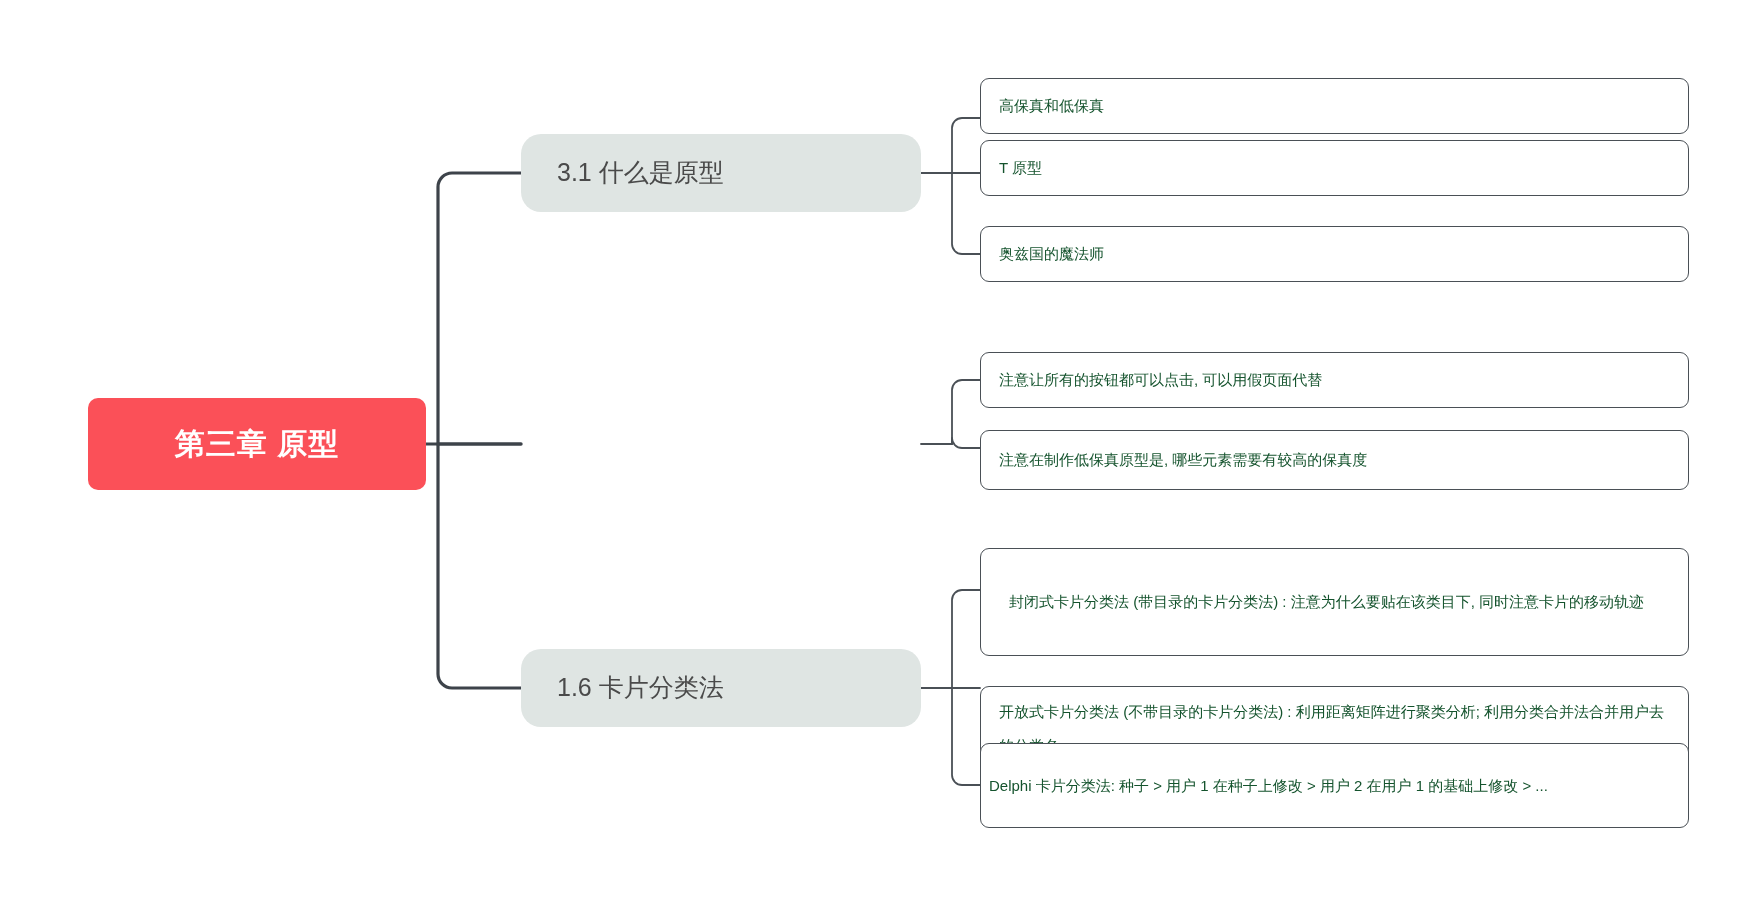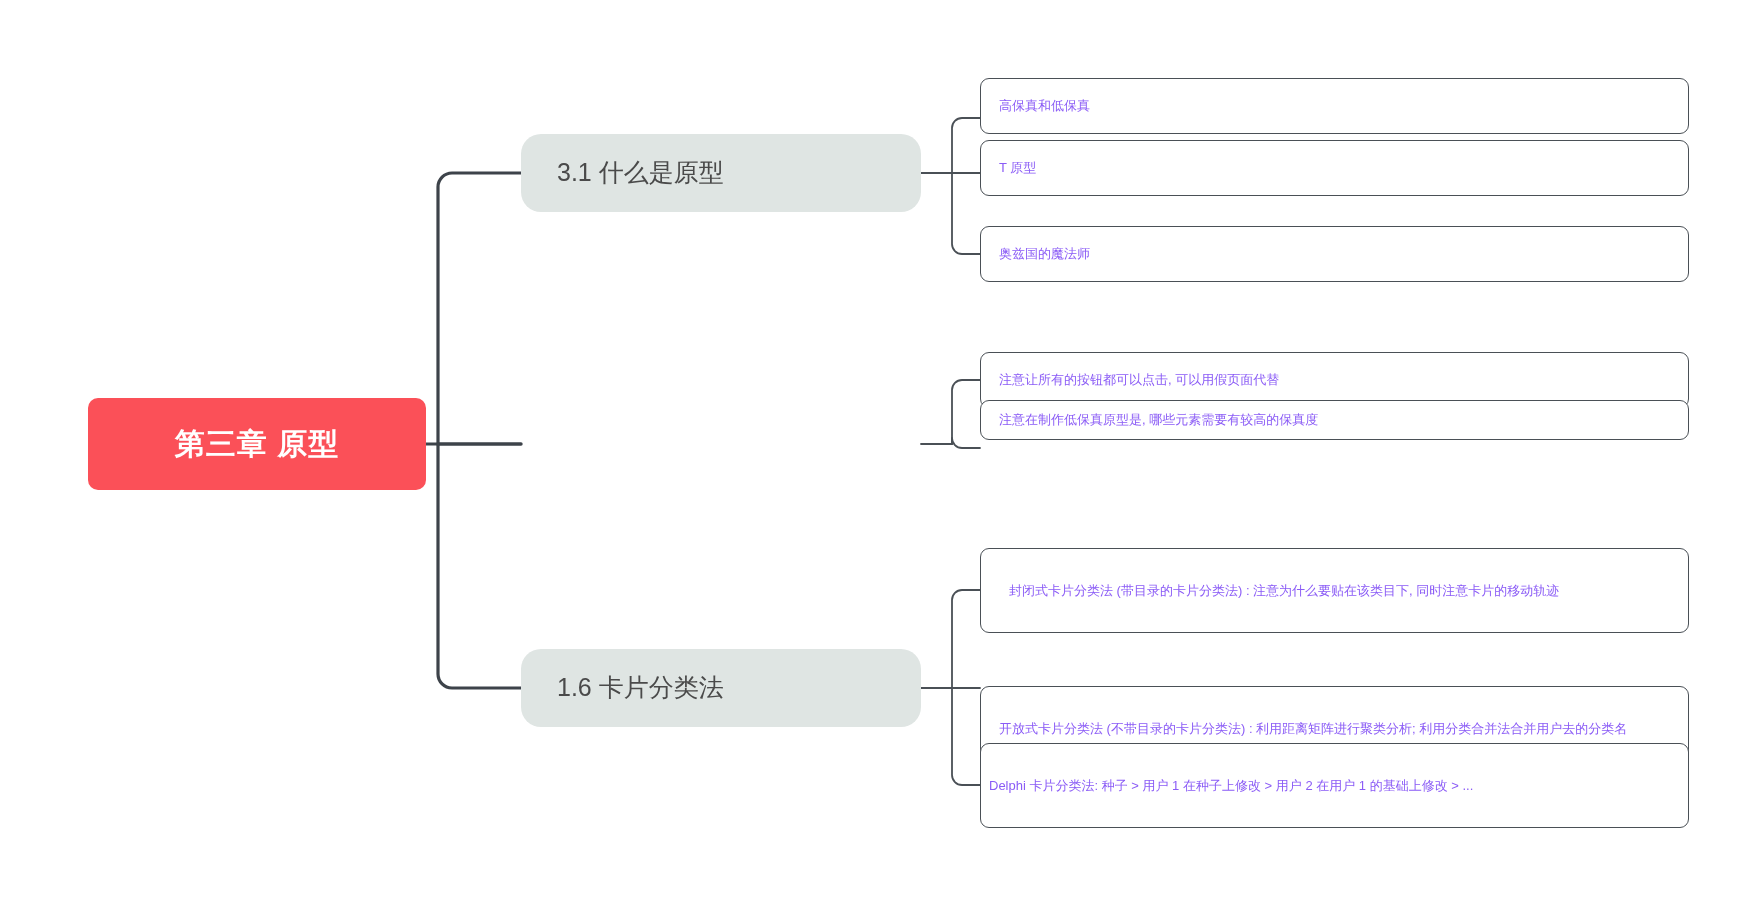--- a/index.html
+++ b/index.html
@@ -69,22 +69,22 @@
   .l2-node {
     left: 980px;
     width: 709px;
     border: 1.6px solid #4a5056;
     border-radius: 9px;
     background: #ffffff;
     padding: 0 18px;
     box-sizing: border-box;
   }
   .l2-label {
-    color: #8b5cf6;
-    font-size: 13px;
+    color: #14532d;
+    font-size: 15px;
     line-height: 34px;
     font-weight: 400;
   }
 </style>
 </head>
 <body>
 
 <div id="canvas">
 
   <svg id="wires" viewBox="0 0 1754 914" xmlns="http://www.w3.org/2000/svg">
@@ -128,28 +128,28 @@
   <div class="node l2-node" style="top:226px;height:56px;">
     <span class="l2-label">奥兹国的魔法师</span>
   </div>
   <div class="node l2-node" style="top:140px;height:56px;">
     <span class="l2-label">T 原型</span>
   </div>
 
   <div class="node l2-node" style="top:352px;height:56px;">
     <span class="l2-label">注意让所有的按钮都可以点击, 可以用假页面代替</span>
   </div>
-  <div class="node l2-node" style="top:400px;height:40px;">
+  <div class="node l2-node" style="top:430px;height:60px;">
     <span class="l2-label">注意在制作低保真原型是, 哪些元素需要有较高的保真度</span>
   </div>
 
   <div class="node l1-node" style="top:649px;">
     <span class="l1-label">1.6 卡片分类法</span>
   </div>
-  <div class="node l2-node" style="top:548px;height:85px;padding-left:28px;">
+  <div class="node l2-node" style="top:548px;height:108px;padding-left:28px;">
     <span class="l2-label">封闭式卡片分类法 (带目录的卡片分类法) : 注意为什么要贴在该类目下, 同时注意卡片的移动轨迹</span>
   </div>
   <div class="node l2-node" style="top:646px;height:85px;margin-top:40px;">
     <span class="l2-label">开放式卡片分类法 (不带目录的卡片分类法) : 利用距离矩阵进行聚类分析; 利用分类合并法合并用户去的分类名</span>
   </div>
   <div class="node l2-node" style="top:743px;height:85px;padding-left:8px;">
     <span class="l2-label">Delphi 卡片分类法: 种子 &gt; 用户 1 在种子上修改 &gt; 用户 2 在用户 1 的基础上修改 &gt; ...</span>
   </div>
 
 </div>

